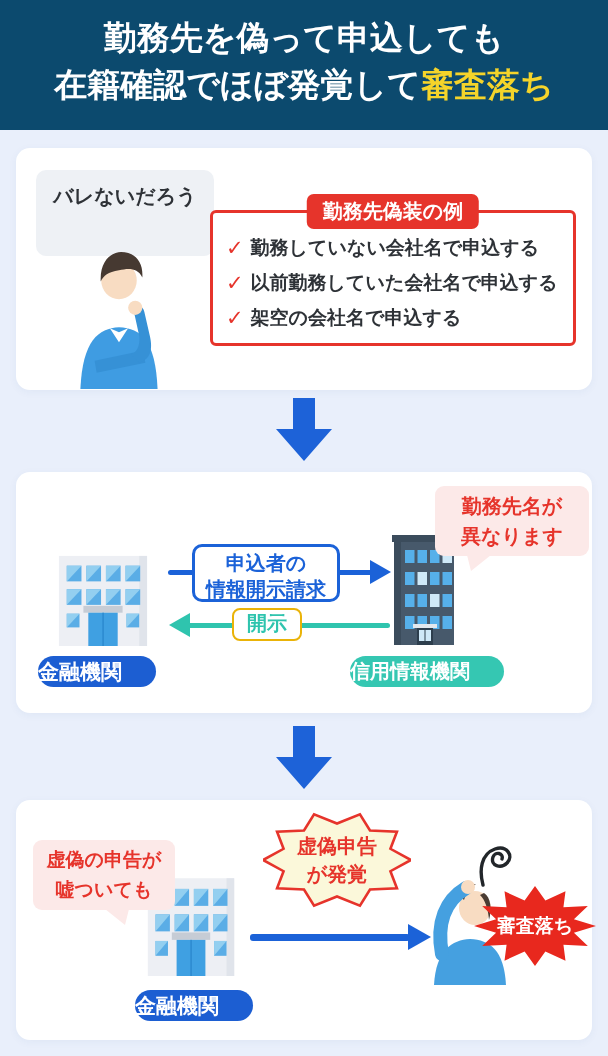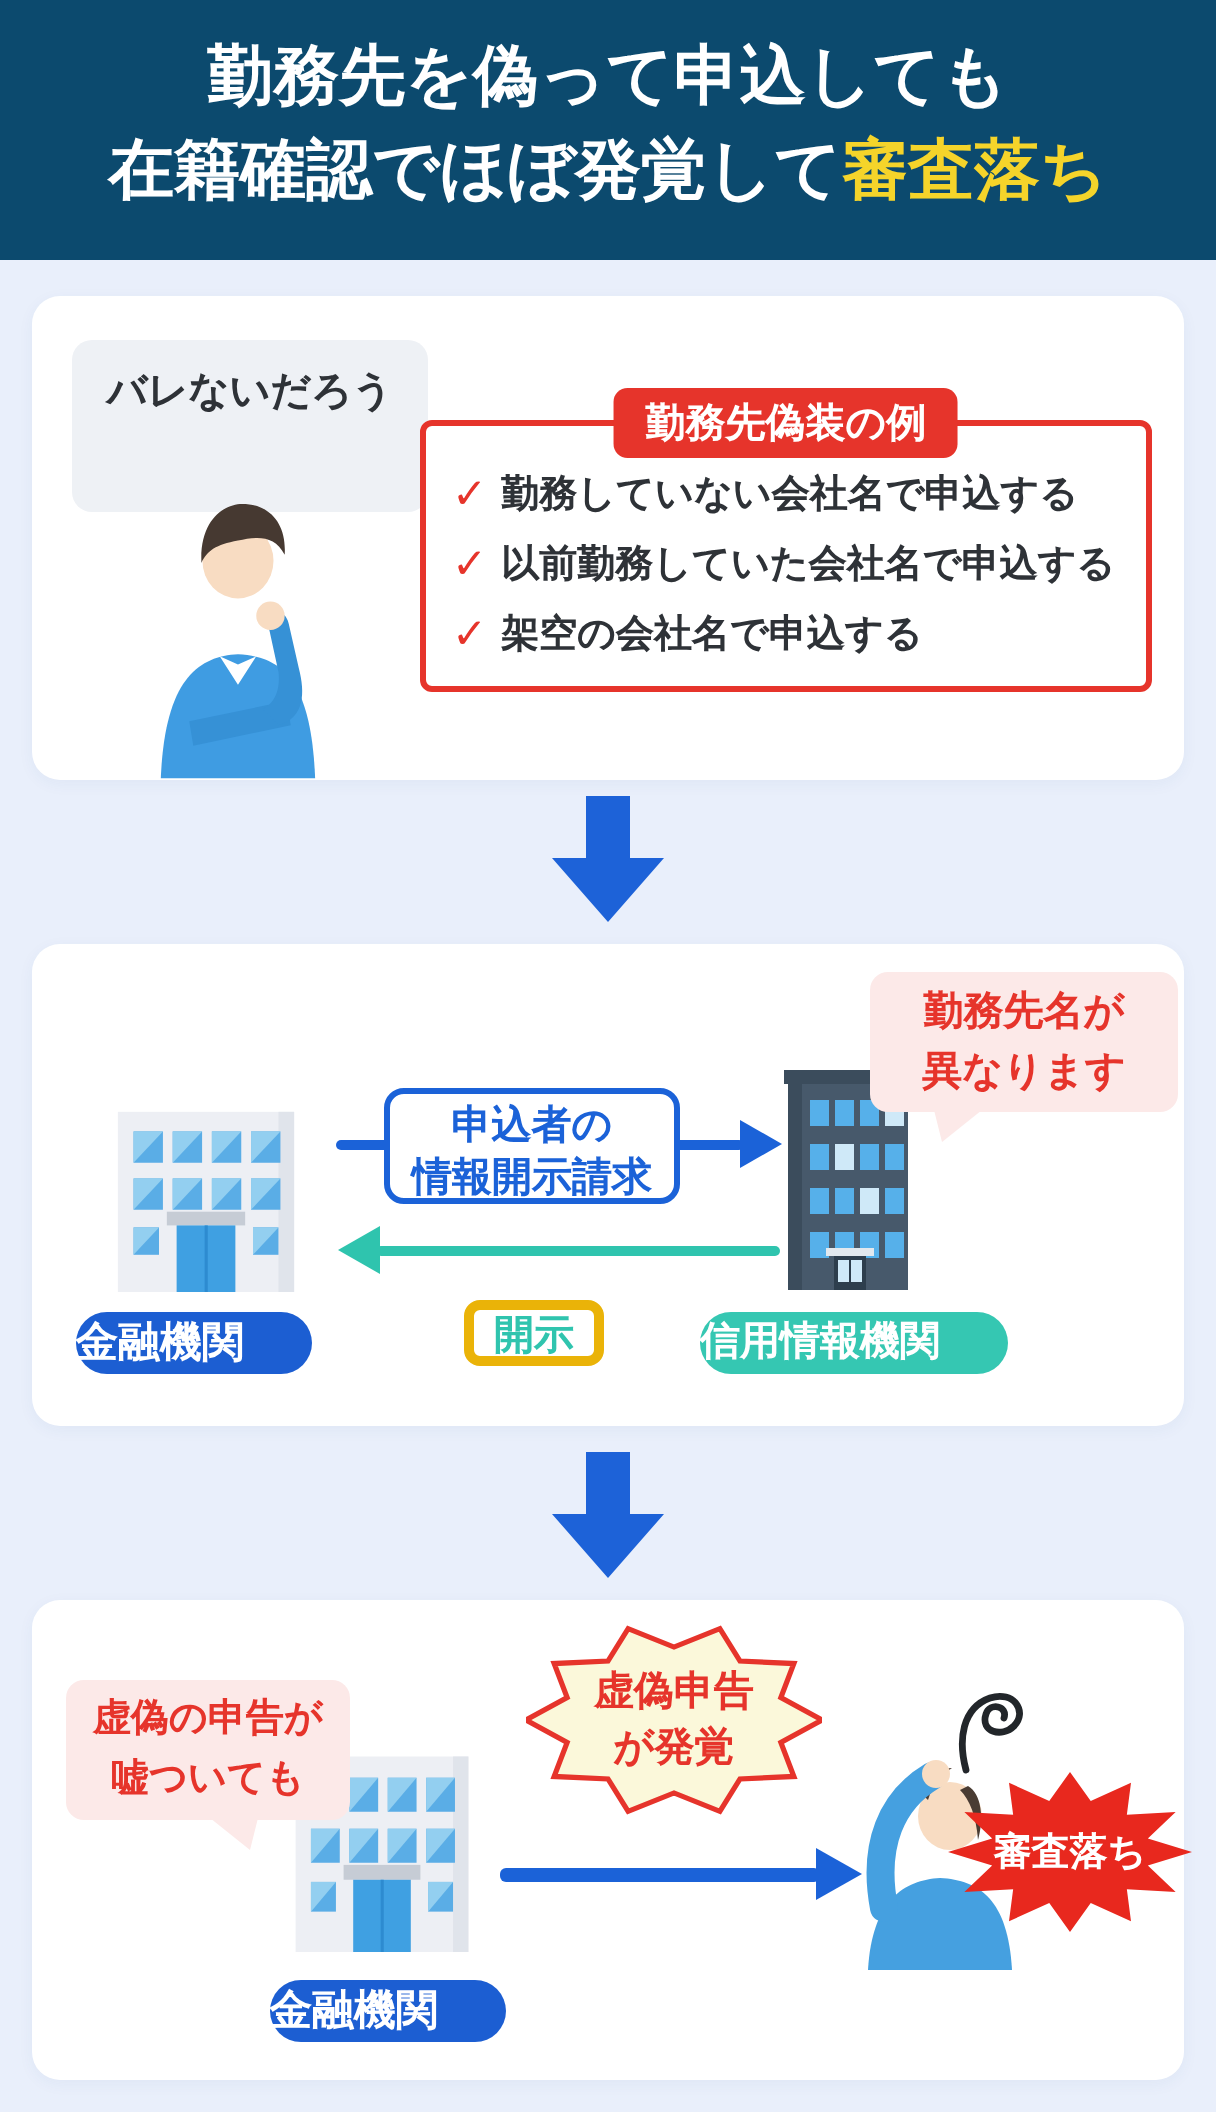--- a/index.html
+++ b/index.html
@@ -41,22 +41,22 @@
   .hline{position:absolute;border-radius:3px;}
   .blue-line{left:152px;top:98px;width:204px;height:5px;background:#1b62d8;}
   .blue-head{position:absolute;left:354px;top:88px;width:0;height:0;
              border-top:12px solid transparent;border-bottom:12px solid transparent;border-left:21px solid #1b62d8;}
   .req-box{position:absolute;left:176px;top:72px;width:148px;height:58px;background:#fff;border:3px solid #1b62d8;
            border-radius:10px;color:#1b62d8;font-size:20px;font-weight:800;text-align:center;line-height:1.32;
            padding-top:3px;box-sizing:border-box;}
   .teal-line{left:172px;top:151px;width:202px;height:5px;background:#2fc4ae;}
   .teal-head{position:absolute;left:153px;top:141px;width:0;height:0;
              border-top:12px solid transparent;border-bottom:12px solid transparent;border-right:21px solid #2fc4ae;}
-  .disc-box{position:absolute;left:216px;top:136px;width:70px;height:33px;background:#fff;border:5px solid #eab308;
-            border-radius:8px;color:#2fc4ae;font-size:20px;font-weight:800;text-align:center;line-height:27px;box-sizing:border-box;margin-top:42px;}
+  .disc-box{position:absolute;left:216px;top:136px;width:70px;height:33px;background:#fff;border:2px solid #eab308;
+            border-radius:8px;color:#2fc4ae;font-size:20px;font-weight:800;text-align:center;line-height:27px;box-sizing:border-box;}
   .bubble{position:absolute;background:#fce9e8;border-radius:9px;color:#e6342b;font-weight:800;text-align:center;box-sizing:border-box;}
   .bub2{left:419px;top:14px;width:154px;height:70px;font-size:20px;line-height:1.5;padding-top:5px;z-index:3;}
   .tail{position:absolute;}
   
   .bub3{left:17px;top:40px;width:142px;height:70px;font-size:19px;line-height:1.6;padding-top:5px;z-index:3;}
   .b-light3{position:absolute;left:127px;top:74px;width:96px;height:102px;}
   .pill-p3{left:119px;top:190px;width:118px;height:31px;font-size:21px;line-height:31px;}
   .burst-wrap{position:absolute;left:247px;top:12px;width:148px;height:96px;}
   .burst-wrap svg,.rburst-wrap svg{position:absolute;inset:0;width:100%;height:100%;}
   .burst-text{position:absolute;inset:0;display:flex;flex-direction:column;align-items:center;justify-content:center;

